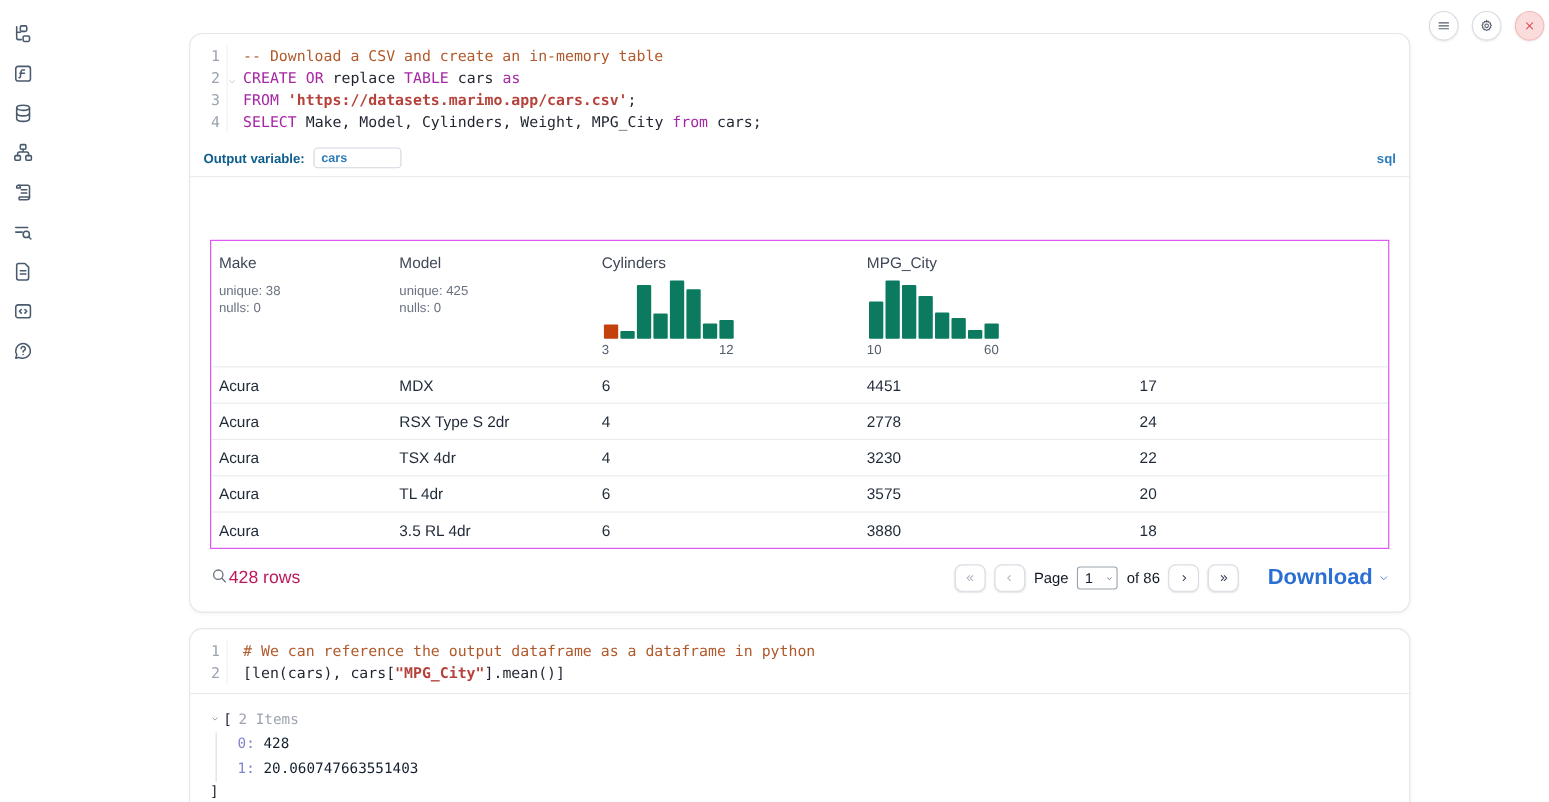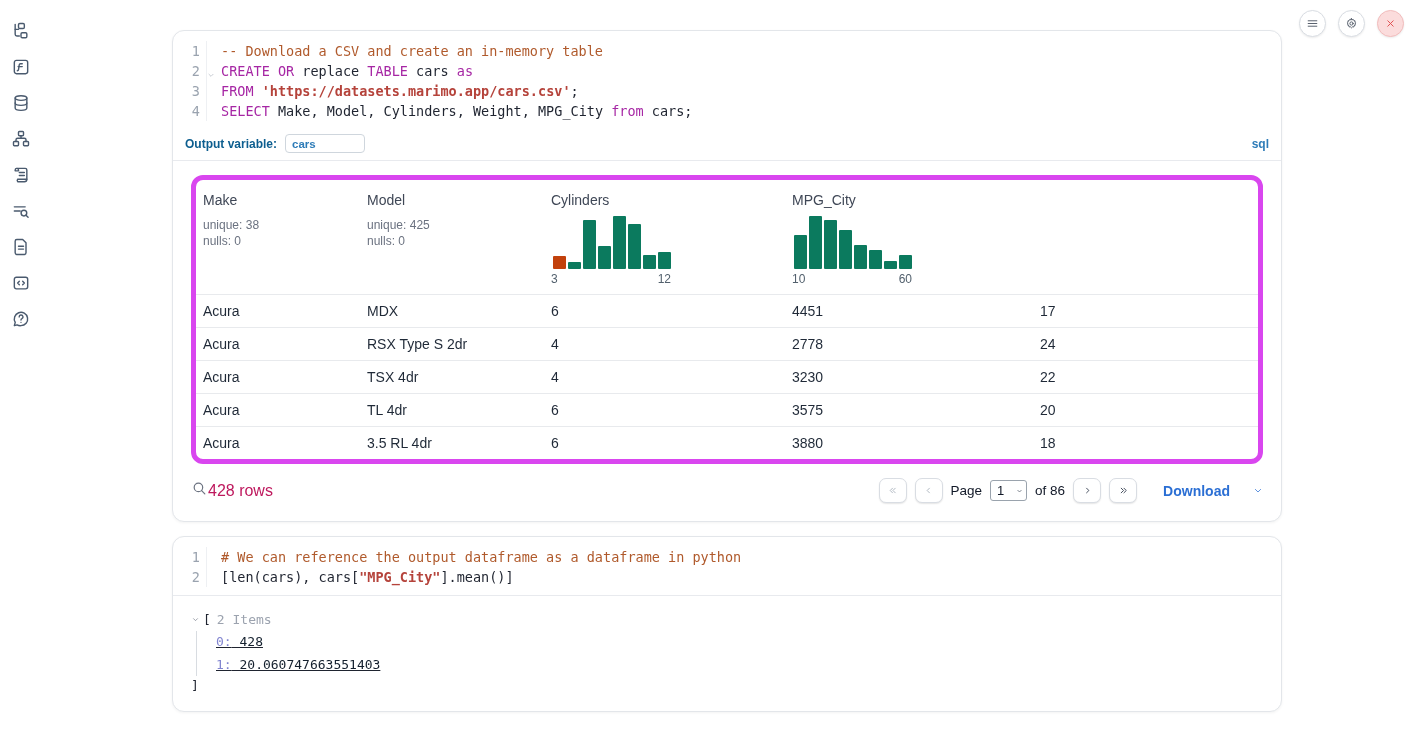--- a/index.html
+++ b/index.html
@@ -51,21 +51,21 @@
   .outvar-row { display:flex; align-items:center; padding:5px 12px 7px 12px;
                 border-bottom:1px solid #e8eaee; }
   .outvar-label { font-size:12px; font-weight:bold; color:#0d5e8f; }
   .outvar-input { margin-left:8px; width:80px; height:19px; border:1px solid #cfd6dd;
                   border-radius:4px; font-size:11.5px; font-weight:bold; color:#2e7cb8;
                   padding:0 6px; font-family:"Liberation Sans", sans-serif; }
   .lang-badge { margin-left:auto; font-size:12px; font-weight:bold; color:#2e7cb8; }
 
   
   .table-wrap { padding:14px 18px 0 18px; }
-  .data-table { border:5px solid #d946ef; border-radius:12px; overflow:hidden; }
+  .data-table { border:1px solid #d946ef; border-radius:0; overflow:hidden;margin-top:43px; }
   .tbl-grid { display:grid; grid-template-columns:164px 184px 241px 248px 1fr; }
   .hdr-cell { padding:12px 6px 8px 7px; }
   .hdr-title { font-size:14px; color:#3f4756; }
   .hdr-stats { margin-top:9px; font-size:12px; color:#6b7280; line-height:16px; }
   .hist-block { margin-top:8px; width:120px; }
   .hist-bars { display:flex; align-items:flex-end; height:53px; gap:2px; margin-left:2px; }
   .hist-bar { flex:1; border-radius:1px; }
   .hist-axis { display:flex; justify-content:space-between; font-size:12px;
                color:#52606d; margin-top:3px; }
   .tbl-row { border-top:1px solid #e8eaed; }
@@ -86,35 +86,35 @@
   .pg-btn.dim svg { stroke:#aab2bc; }
   .pg-btn.on svg { stroke:#374151; }
   .page-label, .of-label { font-size:13.5px; color:#111827; }
   .page-select-wrap { position:relative; }
   .page-select { appearance:none; -webkit-appearance:none; width:37px; height:21px;
                  border:1px solid #9aa3ad; border-radius:3px; font-size:13px;
                  padding:0 14px 0 6px; background:#fff; color:#111827;
                  font-family:"Liberation Sans", sans-serif; }
   .page-select-wrap svg { position:absolute; right:3px; top:7px; width:9px; height:8px;
                           stroke:#374151; fill:none; stroke-width:1.8; pointer-events:none; }
-  .download { margin-left:18px; display:flex; align-items:center; gap:23px;
-              font-size:14px; font-weight:bold; color:#2b6fd4; cursor:pointer; }
+  .download { margin-left:18px; display:flex; align-items:center; gap:5px;
+              font-size:20px; font-weight:bold; color:#2b6fd4; cursor:pointer; }
   .download svg { width:10px; height:9px; stroke:#2b6fd4; fill:none; stroke-width:2;
                   stroke-linecap:round; stroke-linejoin:round; }
 
   
   .py-divider { border-top:1px solid #e8eaee; }
   .tree { padding:16px 18px 18px 18px; font-family:"DejaVu Sans Mono", monospace;
           font-size:13px; color:#1f2430; }
   .tree-head { display:flex; align-items:center; }
   .tree-caret svg { width:9px; height:9px; stroke:#6b7280; fill:none; stroke-width:1.7;
                     margin-right:3px; }
   .tree-bracket { color:#1f2430; }
   .tree-items { margin-left:6px; color:#9ca3af; }
-  .tree-body { margin:4px 0 2px 5px; border-left:1px solid #d8dce1; padding-left:19px;text-decoration:underline; }
+  .tree-body { margin:4px 0 2px 5px; border-left:1px solid #d8dce1; padding-left:19px; }
   .tree-entry { line-height:22.5px; }
   .tree-key { color:#8184d0; }
   .tree-val { color:#14202e; font-weight:500; }
 </style>
 </head>
 <body>
 
 <div class="app">
 
   <aside class="sidebar">

